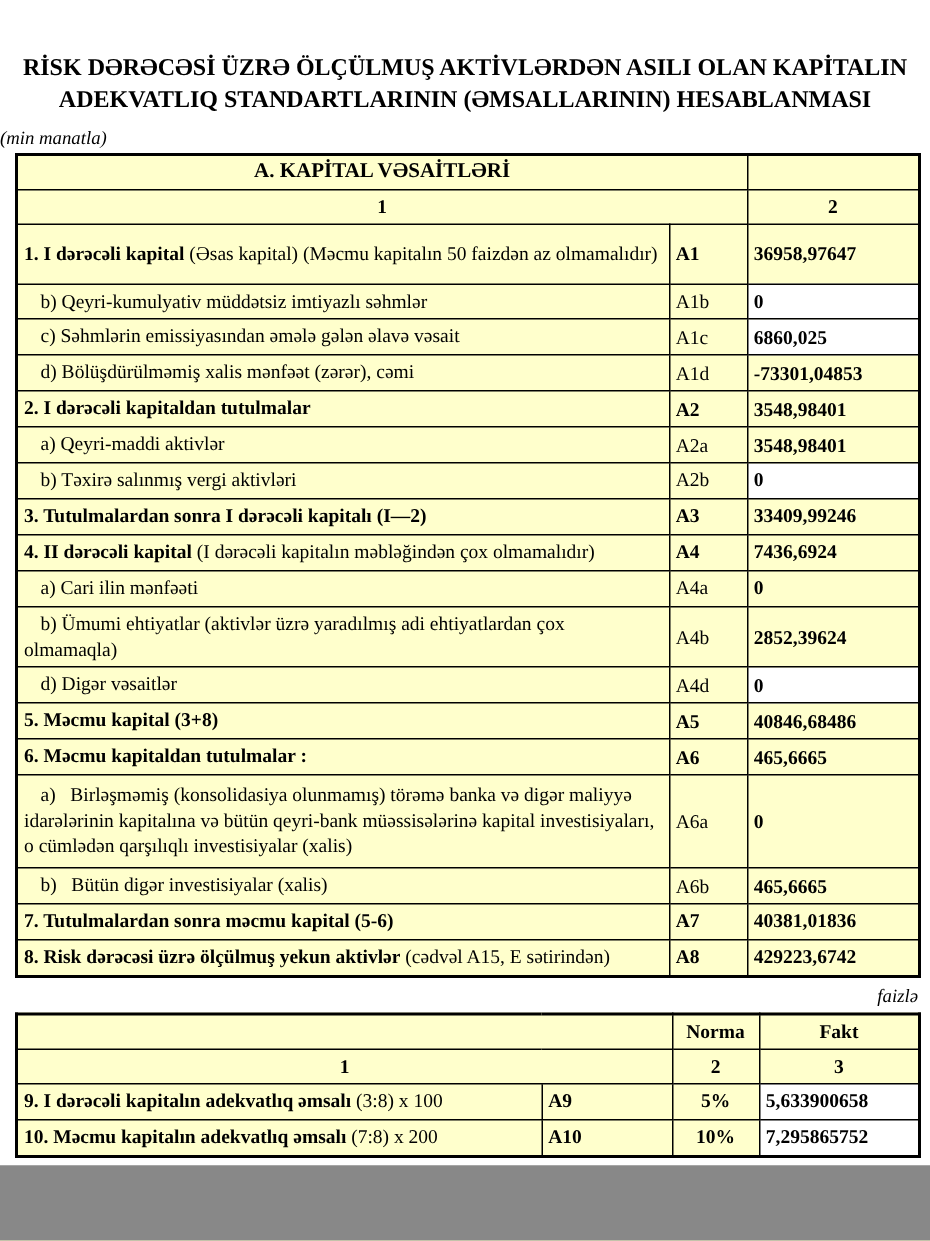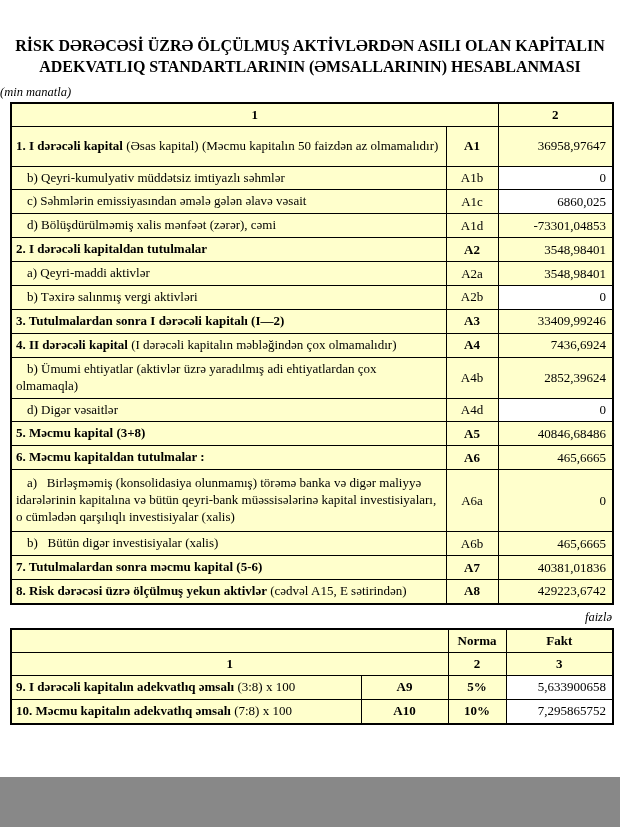--- a/index.html
+++ b/index.html
@@ -10,22 +10,22 @@
   }
   .title { text-align:center; font-weight:bold; font-size:16px; line-height:1.3; padding-top:36px; }
   .note { text-align:left; font-style:italic; font-size:12.5px; margin:7px 8px 2px 0; }
   .note2 { text-align:right; font-style:italic; font-size:12.5px; margin:5px 8px 3px 0; }
   table { border-collapse:collapse; table-layout:fixed; margin-left:10px; width:602px;
           border:2px solid #000; background:#FFFFCC; }
   td { border:1px solid #000; font-size:13px; padding:3px 4px; vertical-align:middle; height:20px; }
   td.head { text-align:center; font-weight:bold; font-size:14px; }
   td.num  { text-align:center; font-weight:bold; }
   td.lbl  { text-align:left; line-height:1.3; }
-  td.code { text-align:center; }
-  td.val  { text-align:right; padding-right:6px; }
+  td.code { }
+  td.val  { padding-right:20px;font-weight:bold; }
   tr.main td.code, tr.main .b { font-weight:bold; }
   .b { font-weight:bold; }
   tr.sub td.lbl { text-indent:11px; }
   td.white { background:#FFFFFF; }
   tr.h40 td { height:40px; }
   tr.h62 td { height:62px; }
   .ratio td.norma { text-align:center; font-weight:bold; }
 </style>
 </head>
 <body>
@@ -39,20 +39,24 @@
 
   <div class="note">(min manatla)</div>
 
   <table>
     <colgroup>
         <col style="width:435px">
         <col style="width:52px">
         <col style="width:115px">
       </colgroup>
     <tbody>
+        <tr>
+      <td class="head" colspan="2">A. KAPİTAL VƏSAİTLƏRİ</td>
+      <td class="head"></td>
+    </tr>
     <tr>
       <td class="num" colspan="2">1</td>
       <td class="num">2</td>
     </tr>
 
     <tr class="main h40">
       <td class="lbl"><span class="b">1. I dərəcəli kapital</span><span> (Əsas kapital) (Məcmu kapitalın 50 faizdən az olmamalıdır)</span></td>
       <td class="code">A1</td>
       <td class="val">36958,97647</td>
     </tr>
@@ -88,20 +92,25 @@
     </tr>
     <tr class="main">
       <td class="lbl"><span class="b">3. Tutulmalardan  sonra I dərəcəli kapitalı (I—2)</span><span></span></td>
       <td class="code">A3</td>
       <td class="val">33409,99246</td>
     </tr>
     <tr class="main">
       <td class="lbl"><span class="b">4. II dərəcəli  kapital</span><span> (I dərəcəli  kapitalın  məbləğindən çox olmamalıdır)</span></td>
       <td class="code">A4</td>
       <td class="val">7436,6924</td>
+    </tr>
+    <tr class="sub">
+      <td class="lbl"><span class="b"></span><span>a) Cari ilin mənfəəti</span></td>
+      <td class="code">A4a</td>
+      <td class="val">0</td>
     </tr>
     <tr class="sub h40">
       <td class="lbl"><span class="b"></span><span>b) Ümumi ehtiyatlar (aktivlər üzrə yaradılmış adi ehtiyatlardan çox olmamaqla)</span></td>
       <td class="code">A4b</td>
       <td class="val">2852,39624</td>
     </tr>
     <tr class="sub">
       <td class="lbl"><span class="b"></span><span>d) Digər vəsaitlər</span></td>
       <td class="code">A4d</td>
       <td class="val white">0</td>
@@ -159,21 +168,21 @@
       <td class="num">2</td>
       <td class="num">3</td>
     </tr>
     <tr class="main">
       <td class="lbl"><span class="b">9. I dərəcəli  kapitalın  adekvatlıq əmsalı</span><span> (3:8) x 100</span></td>
       <td class="code">A9</td>
       <td class="norma">5%</td>
       <td class="val white">5,633900658</td>
     </tr>
     <tr class="main">
-      <td class="lbl"><span class="b">10. Məcmu kapitalın  adekvatlıq  əmsalı</span><span> (7:8) x 100</span></td>
+      <td class="lbl"><span class="b">10. Məcmu kapitalın  adekvatlıq  əmsalı</span><span> (7:8) x 200</span></td>
       <td class="code">A10</td>
       <td class="norma">10%</td>
       <td class="val white">7,295865752</td>
     </tr>
   </tbody>
     </table>
 
 </div>
 
 </body></html>

